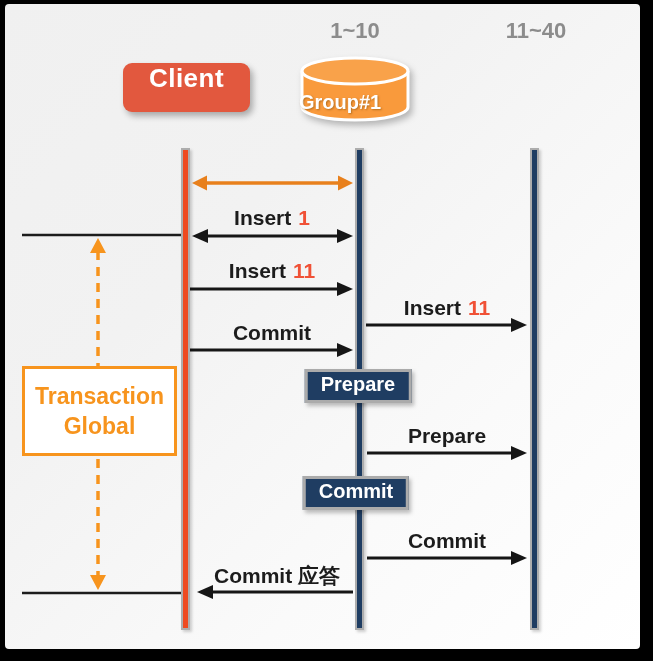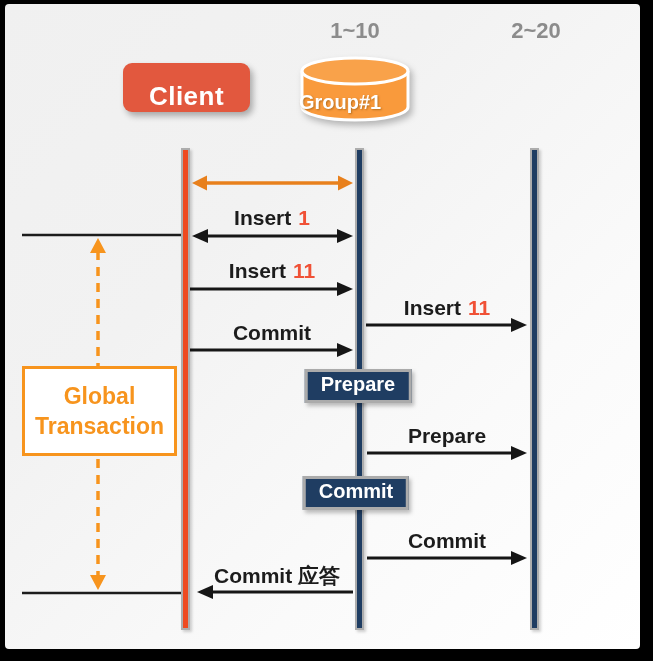--- a/index.html
+++ b/index.html
@@ -12,21 +12,21 @@
   
   .lifeline{position:absolute;top:148px;width:5px;height:478px;border:2px solid #adadad;
             box-shadow:2px 2px 3px rgba(0,0,0,0.18);}
   .lifeline.client{left:181px;background:#ee4a21;}
   .lifeline.g1{left:355px;background:#1f3d62;}
   .lifeline.g2{left:530px;background:#1f3d62;}
 
   
   .client-box{position:absolute;left:123px;top:63px;width:127px;height:49px;background:#e2583e;
               border-radius:9px;box-shadow:3px 4px 6px rgba(0,0,0,0.30);
-              display:flex;align-items:flex-end;justify-content:center;}
+              display:flex;align-items:flex-start;justify-content:center;}
   .client-box span{color:#fff;font-size:26px;font-weight:bold;letter-spacing:0.5px;}
 
   
   .cyl{position:absolute;width:112px;height:72px;}
   .cyl svg{filter:drop-shadow(3px 4px 3px rgba(0,0,0,0.25));}
   .cyl .cyl-label{position:absolute;left:0;top:36px;width:112px;text-align:left;color:#fff;
                   font-size:20px;font-weight:bold;text-shadow:1px 1px 2px rgba(120,70,0,0.5);}
   .range-label{position:absolute;transform:translateX(-50%);color:#8c8c8c;font-size:22px;
                font-weight:bold;white-space:nowrap;}
 
@@ -119,25 +119,25 @@
 
     <div class="range-label" style="left:355px;top:18px;">1~10</div>
     <div class="cyl" style="left:299px;top:55px;">
       <svg width="112" height="72" viewBox="0 0 112 72">
         <path d="M3,16 L3,52 A53,13 0 0 0 109,52 L109,16" fill="#f99a3c" stroke="#fff" stroke-width="3"></path>
         <ellipse cx="56" cy="16" rx="53" ry="13" fill="#f9a24a" stroke="#fff" stroke-width="3"></ellipse>
       </svg>
       <div class="cyl-label">Group#1</div>
     </div>
 
-    <div class="range-label" style="left:536px;top:18px;">2~20</div>
+    <div class="range-label" style="left:536px;top:18px;">11~40</div>
 
     <div class="global-box">
+      <span>Transaction</span>
       <span>Global</span>
-      <span>Transaction</span>
     </div>
 
 
     <div class="msg" style="left:272px;top:206px;">
       <span>Insert</span><span class="num">1</span>
     </div>
 
     <div class="msg" style="left:272px;top:259px;">
       <span>Insert</span><span class="num">11</span>
     </div>

